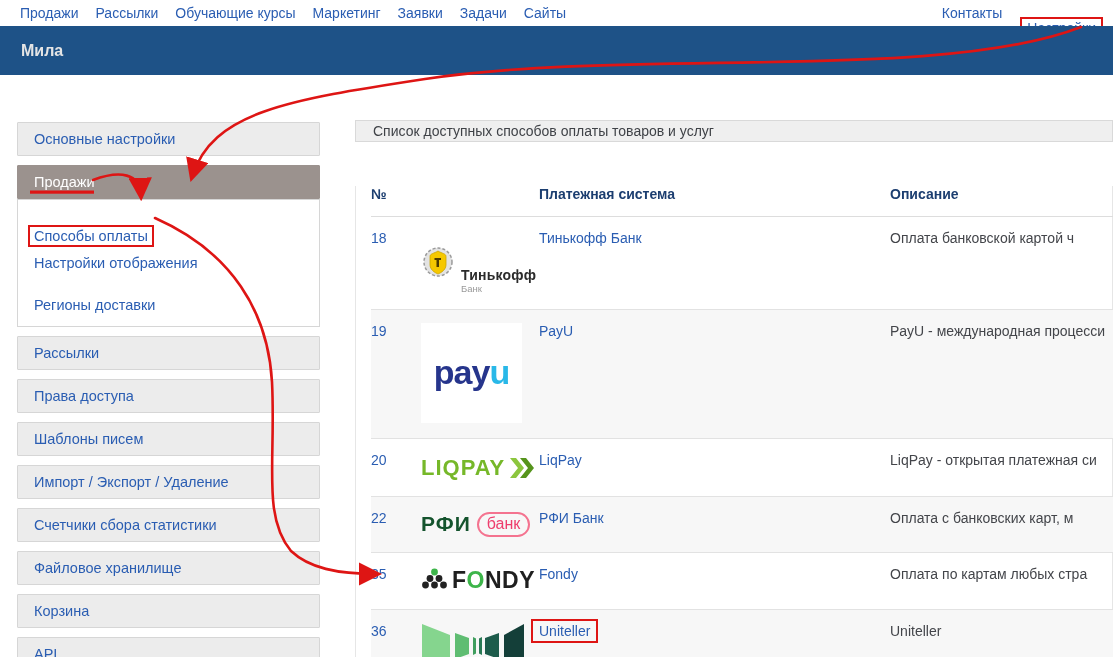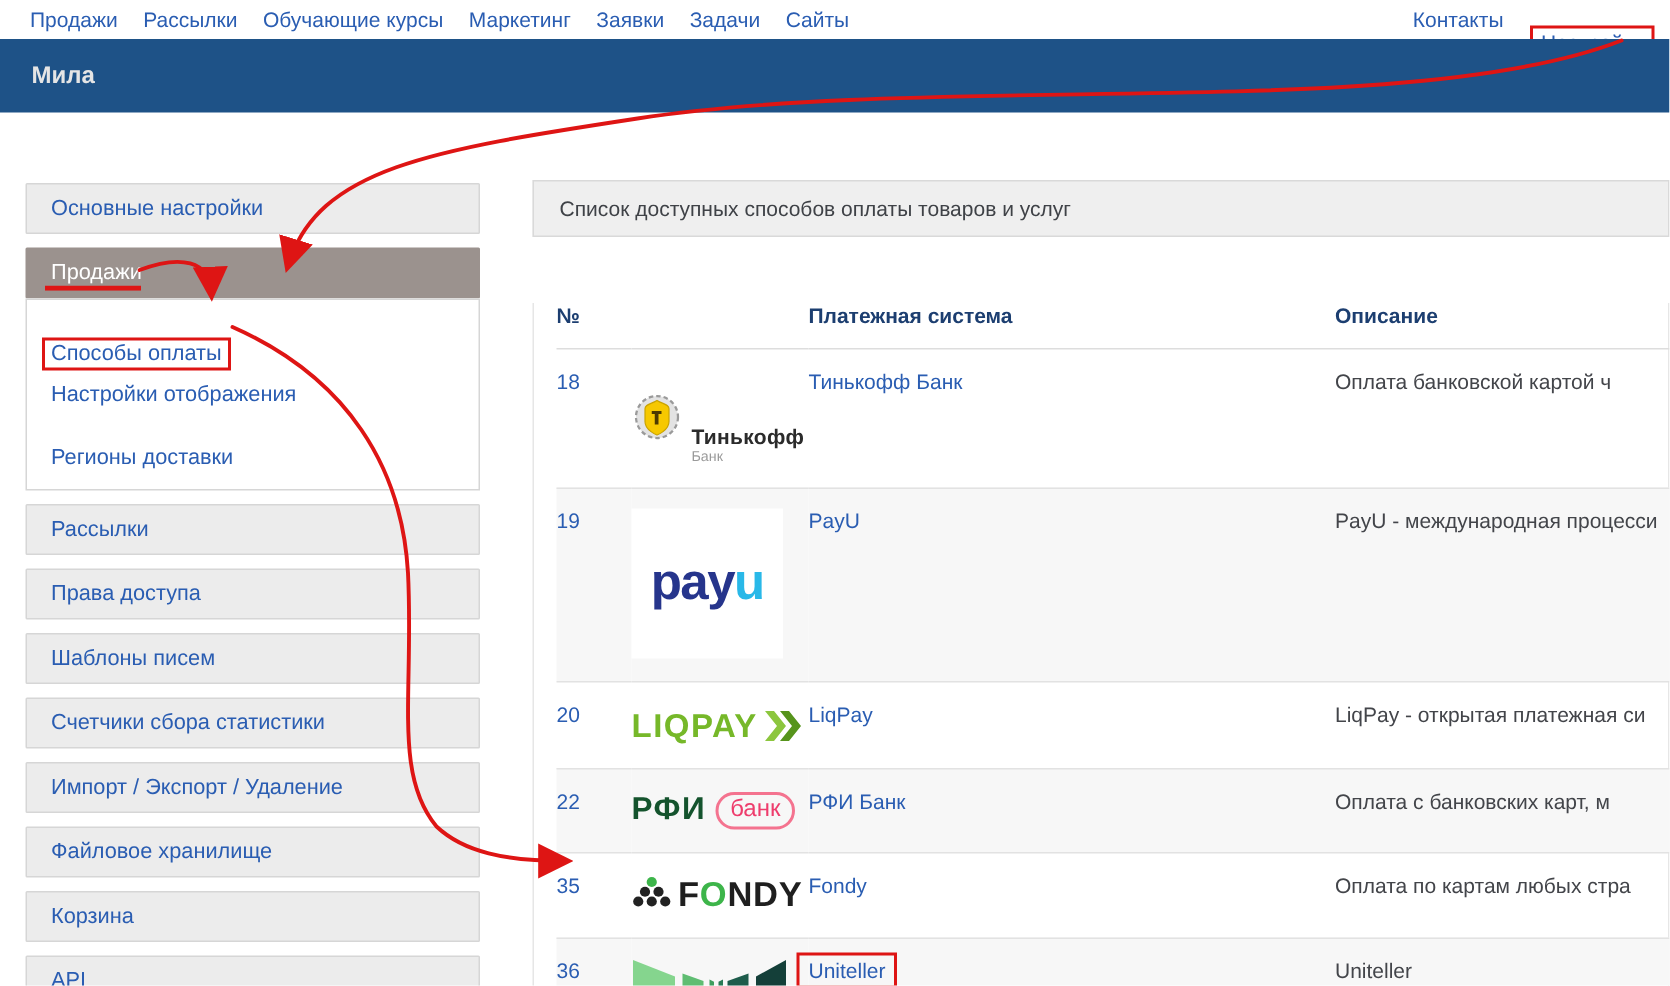--- a/index.html
+++ b/index.html
@@ -30,21 +30,21 @@
     margin-bottom:9px;padding-left:16px;font-size:14.5px;color:#2a5db2;
     box-sizing:border-box;cursor:pointer;border-radius:1px;}
   .side-item.active{background:#9b928e;border-color:#9b928e;color:#fff;margin-bottom:0;}
   .submenu{background:#fff;border:1px solid #d6d6d6;margin-bottom:9px;box-sizing:border-box;}
   .sub-item{height:42px;display:flex;align-items:center;padding-left:16px;
     font-size:14.5px;color:#2a5db2;cursor:pointer;}
   .sub-item .red-frame{padding:1px 4px;margin-left:-6px;}
 
   
   .panel{position:absolute;left:355px;top:120px;width:758px;}
-  .panel-header{height:38px;background:#efefef;border:1px solid #d9d9d9;display:flex;
+  .panel-header{height:22px;background:#efefef;border:1px solid #d9d9d9;display:flex;
     align-items:center;padding-left:17px;font-size:14px;color:#3f4247;box-sizing:border-box;}
   .panel-body{background:#fff;border:1px solid #e6e6e6;border-top:none;min-height:500px;box-sizing:border-box;}
 
   table.pay{margin:44px 0 0 15px;border-collapse:collapse;table-layout:fixed;width:742px;}
   table.pay col.c1{width:50px;} table.pay col.c2{width:118px;} table.pay col.c3{width:351px;}
   table.pay th{text-align:left;color:#1c3e70;font-size:14px;font-weight:bold;
     padding:0 0 14px 0;border-bottom:1px solid #dddddd;}
   table.pay td{border-bottom:1px solid #e2e2e2;vertical-align:top;
     padding:13px 0 15px 0;font-size:14px;}
   table.pay tbody tr:nth-child(even){background:#f7f7f7;}
@@ -111,22 +111,22 @@
       <div class="sub-item">
         <span>Настройки отображения</span>
       </div>
       <div class="sub-item">
         <span>Регионы доставки</span>
       </div>
     </div>
     <div class="side-item"><span>Рассылки</span></div>
     <div class="side-item"><span>Права доступа</span></div>
     <div class="side-item"><span>Шаблоны писем</span></div>
+    <div class="side-item"><span>Импорт / Экспорт / Удаление</span></div>
     <div class="side-item"><span>Счетчики сбора статистики</span></div>
-    <div class="side-item"><span>Импорт / Экспорт / Удаление</span></div>
     <div class="side-item"><span>Файловое хранилище</span></div>
     <div class="side-item"><span>Корзина</span></div>
     <div class="side-item"><span>API</span></div>
   </aside>
 
 <section class="panel">
   <div class="panel-header">
     <span>Список доступных способов оплаты товаров и услуг</span>
   </div>
   <div class="panel-body">

